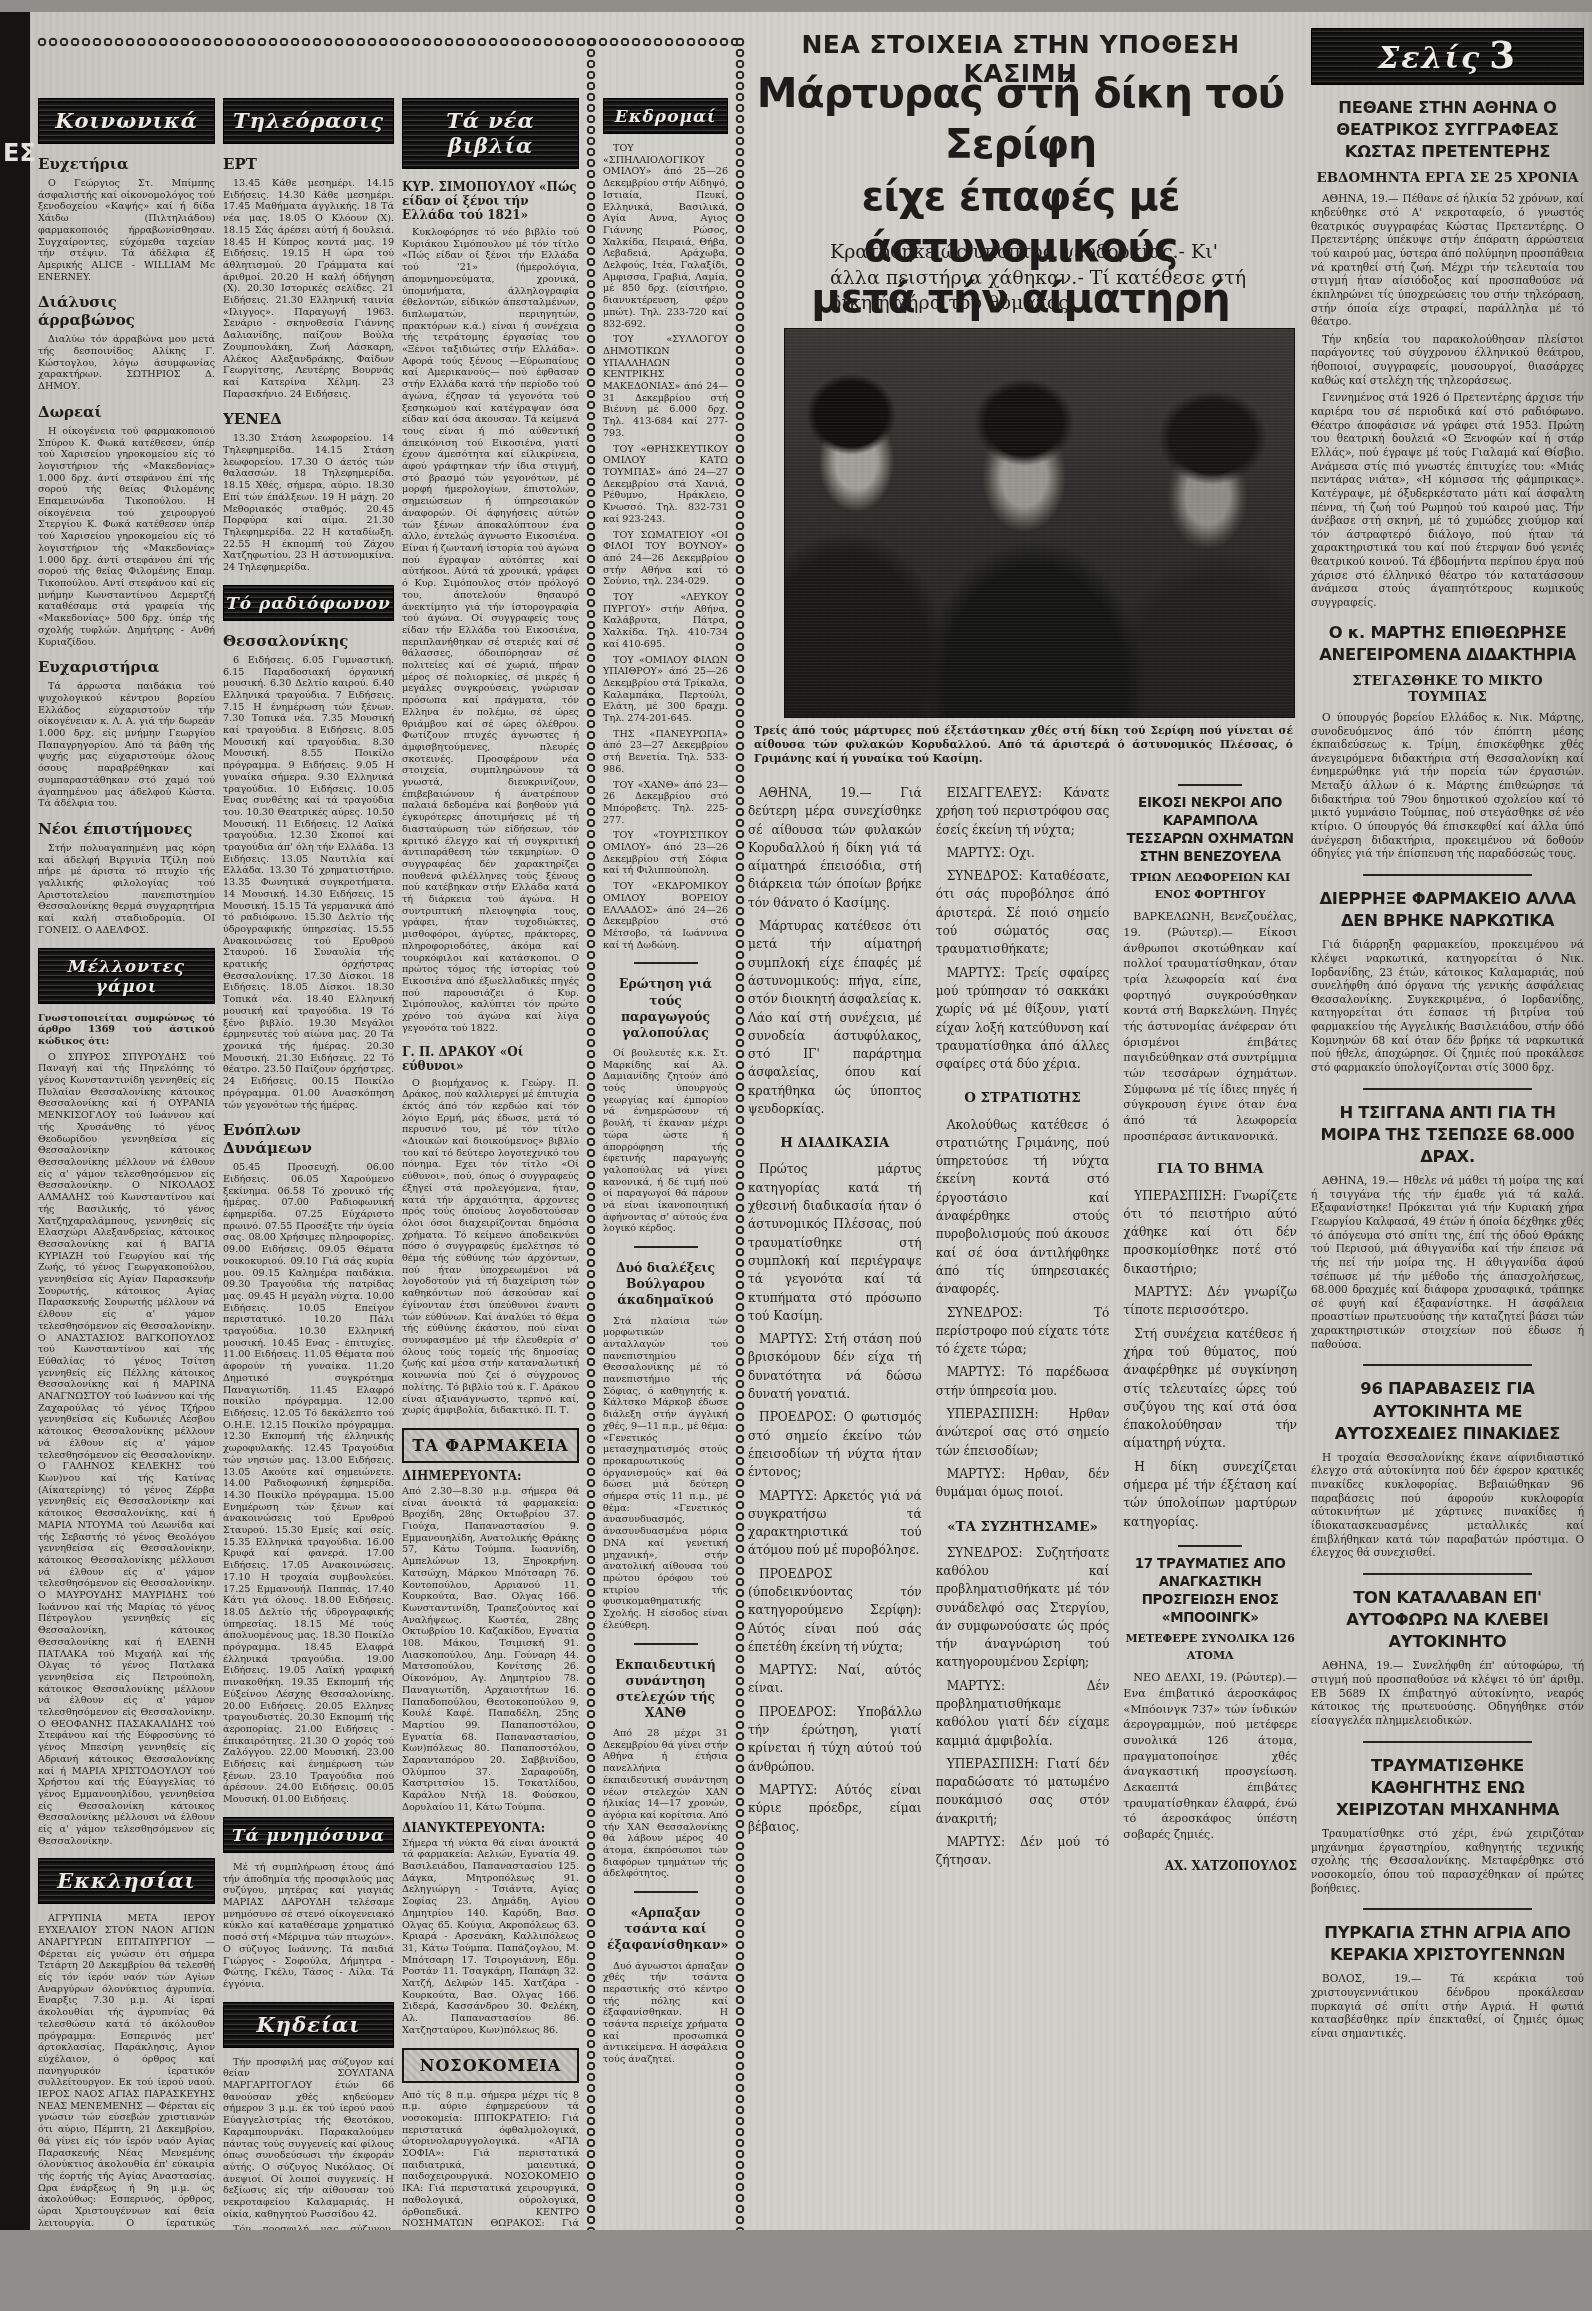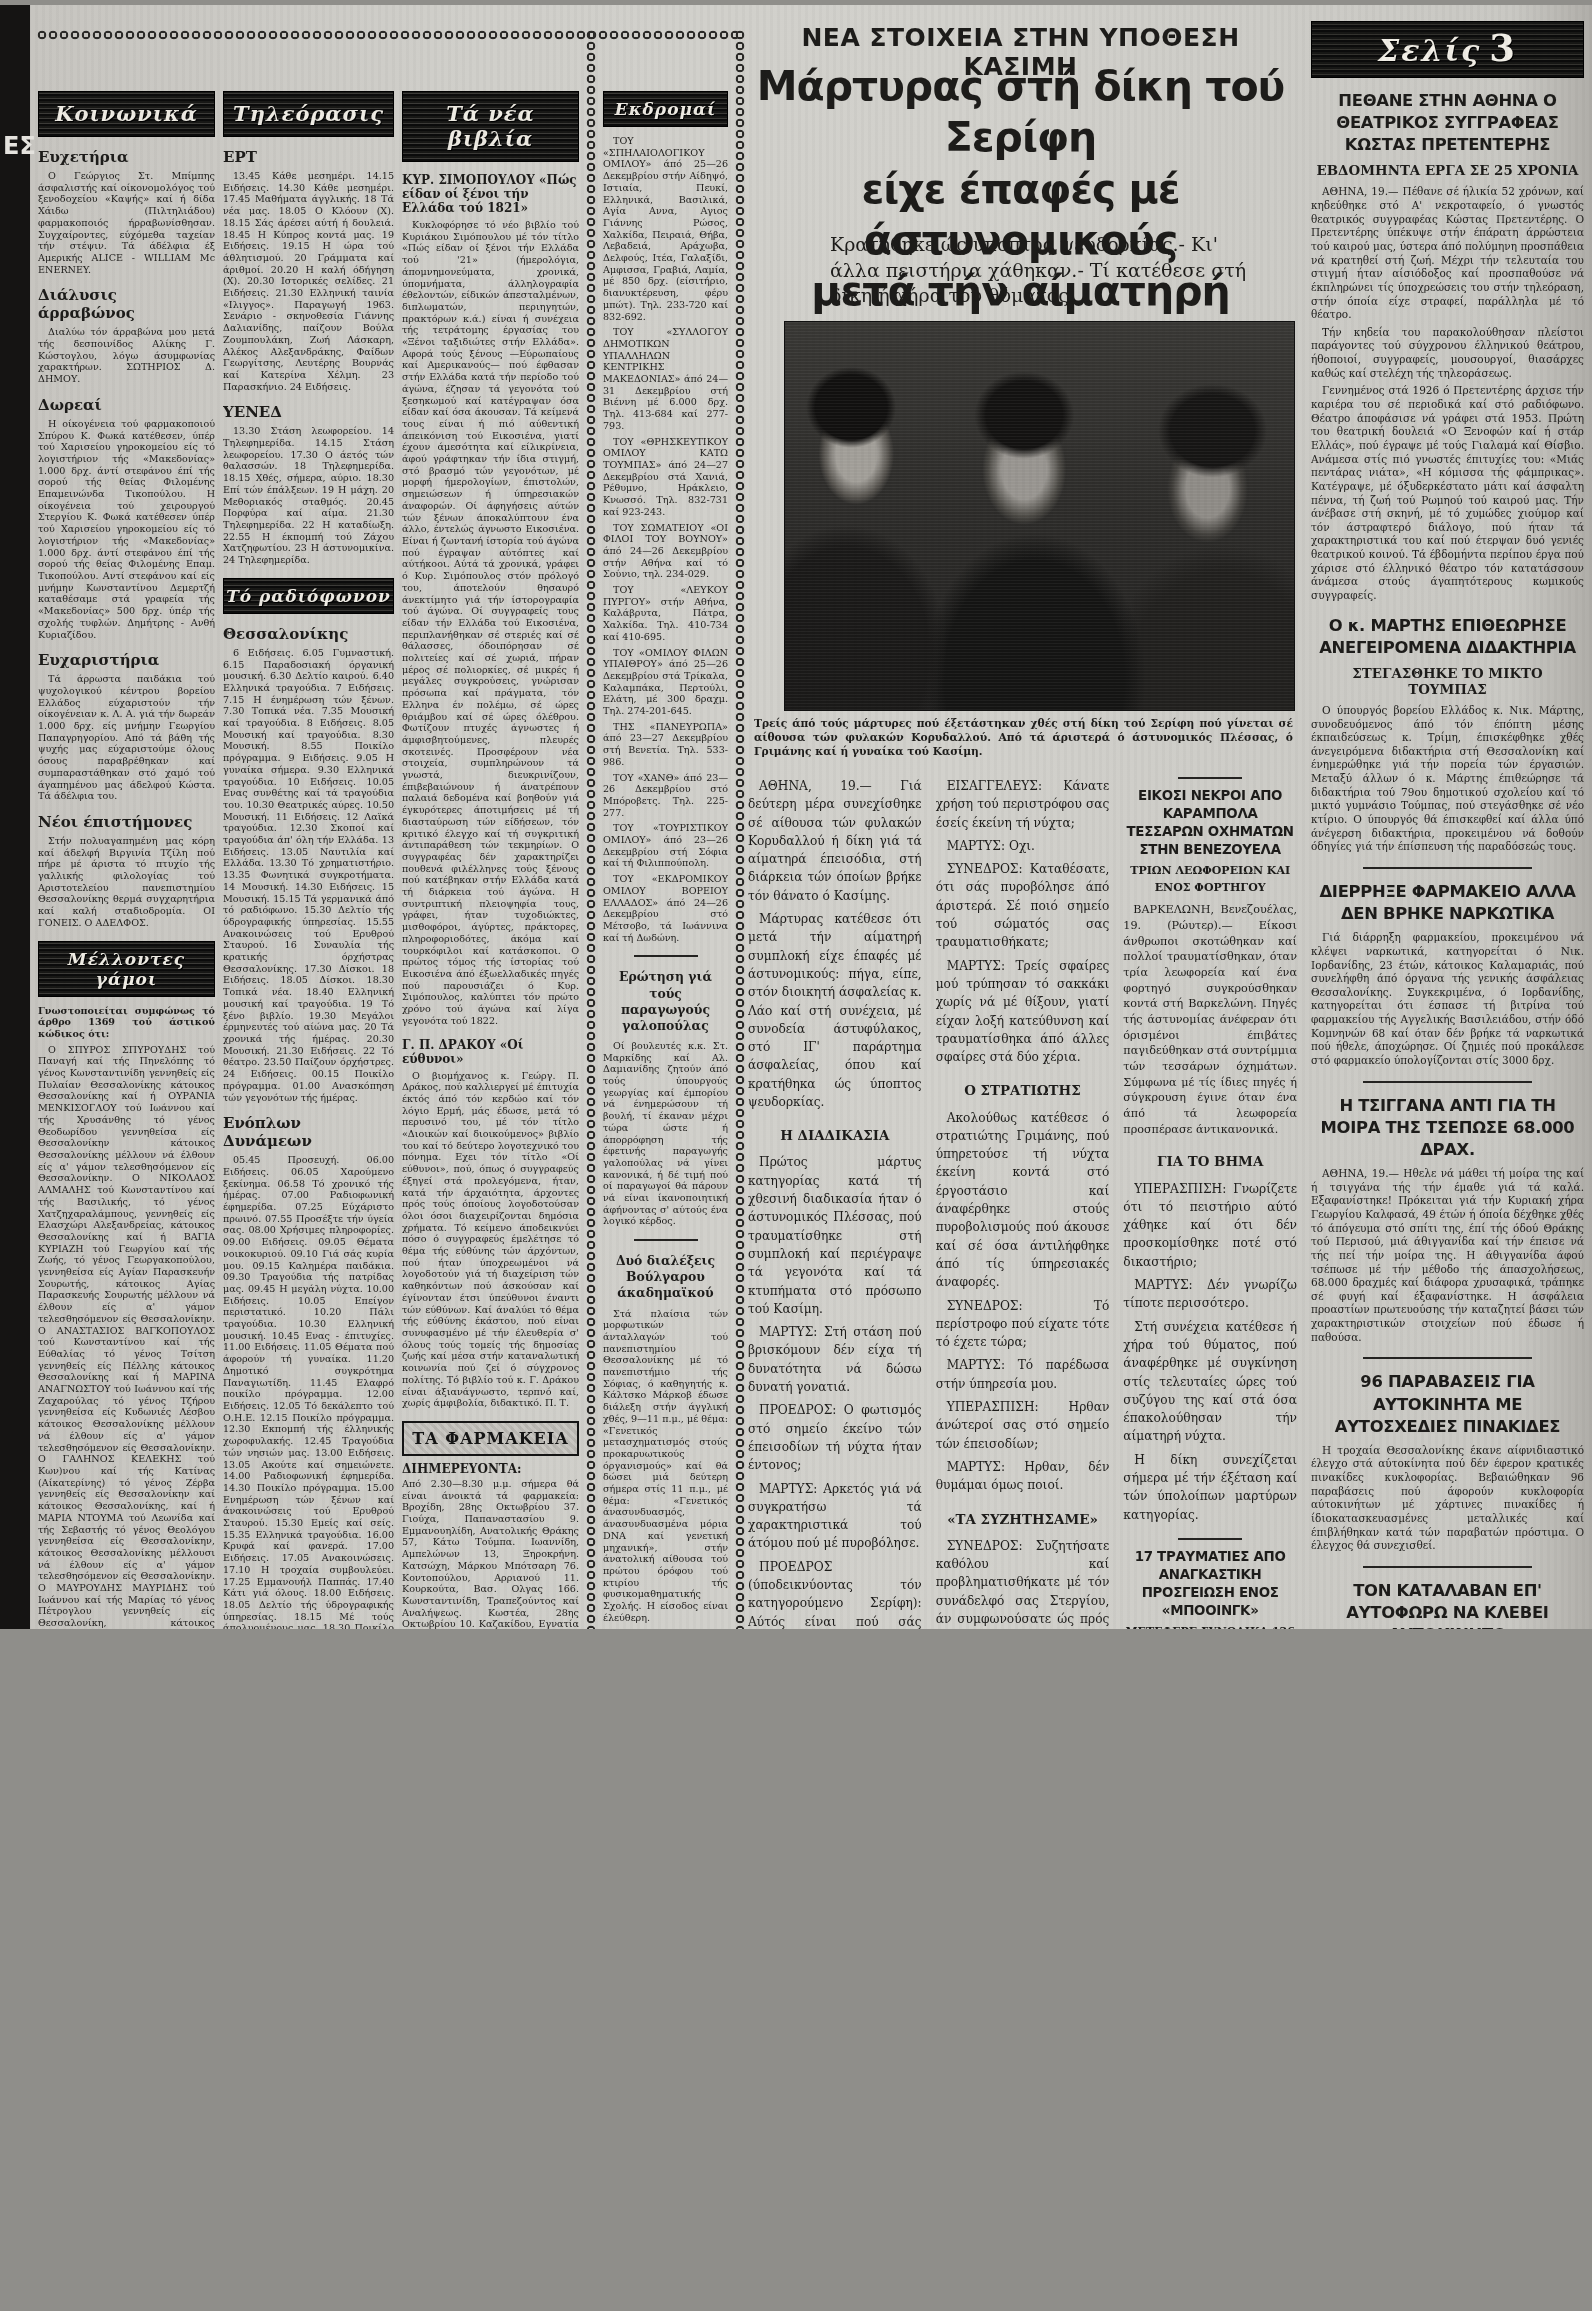--- a/index.html
+++ b/index.html
@@ -1,16 +1,16 @@
 <!DOCTYPE html>
 <html><head>
 <meta charset="utf-8">
 <style>
   html,body{margin:0;padding:0;background:#8f8e8a;}
-  .page{position:relative;width:1592px;height:1624px;margin:5px auto;overflow:hidden;
+  .page{position:relative;width:1592px;height:2218px;margin:12px auto;overflow:hidden;
         background:linear-gradient(90deg,#aeaca7 0,#c7c5c0 2%,#d0cfca 30%,#d2d1cc 60%,#c9c8c3 95%,#b0aea9 100%);
         font-family:"DejaVu Serif",serif;color:#1d1c1a;}
   .page::after{content:"";position:absolute;inset:0;pointer-events:none;
         background:repeating-linear-gradient(90deg,rgba(0,0,0,.025) 0 3px,transparent 3px 7px);}
   .spine{position:absolute;left:0;top:0;width:30px;height:2311px;background:#151413;z-index:4;}
   .spine span{position:absolute;color:#e4e2dd;font-weight:bold;font-size:24px;font-family:"DejaVu Sans",sans-serif;}
   
   .chain{position:absolute;z-index:3;
      background-image:radial-gradient(circle at 6px 6px, rgba(210,209,204,0) 2.1px, #2b2a28 2.5px 4px, rgba(210,209,204,0) 4.6px);}
   .chain.h{height:13px;background-size:11px 13px;background-repeat:repeat-x;}

